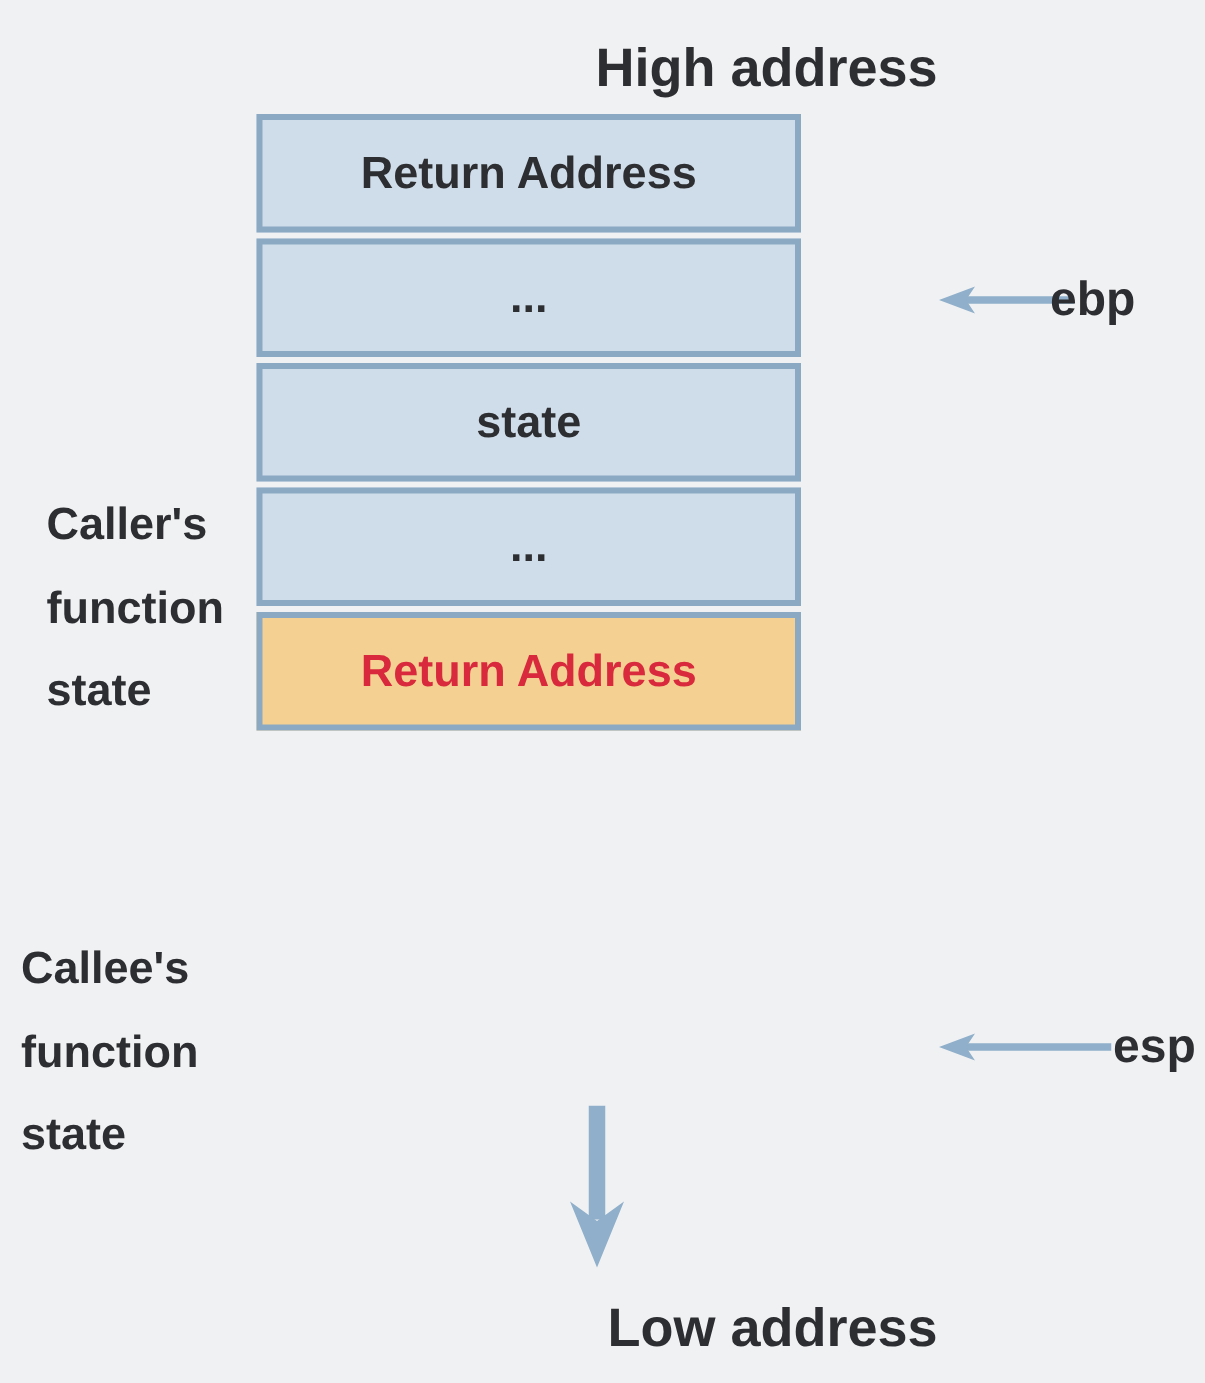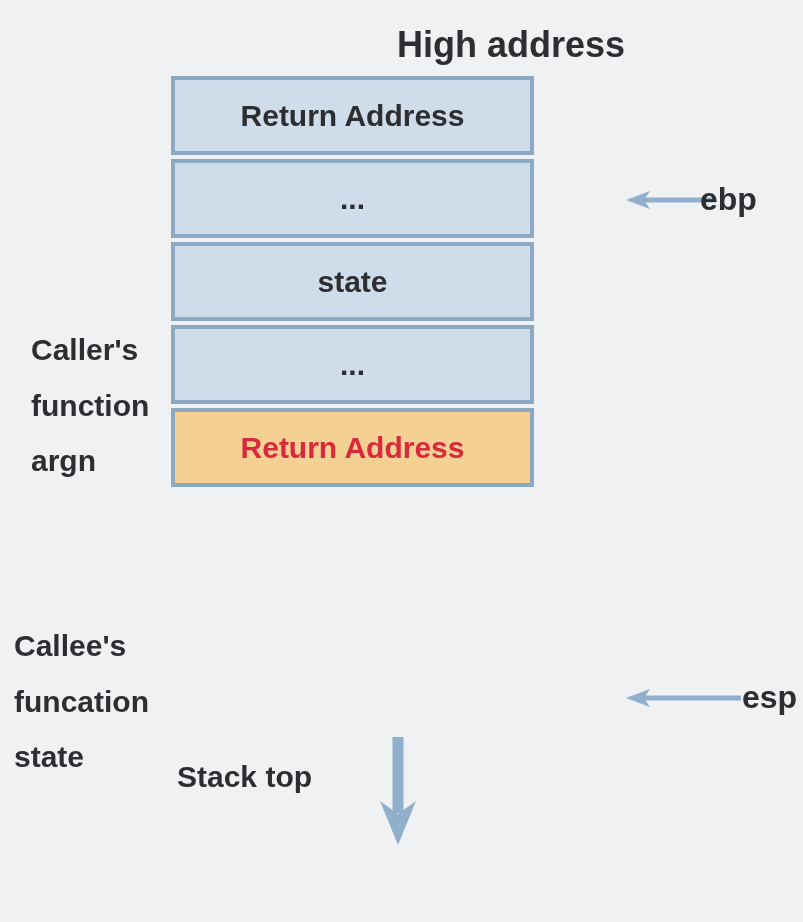--- a/index.html
+++ b/index.html
@@ -93,39 +93,39 @@
     <div class="cell">
       <span class="cell-label">...</span>
     </div>
     <div class="cell cell--orange">
       <span class="cell-label">Return Address</span>
     </div>
   </div>
 
   <div id="caller-label" class="side-label">Caller's
 function
-argn</div>
+state</div>
 
   <div id="callee-label" class="side-label">Callee's
-funcation
+function
 state</div>
 
   <svg id="ebp-arrow" class="ptr-svg" width="90" height="24" viewBox="0 0 90 24">
     <line x1="18" y1="12" x2="90" y2="12" stroke="#8fafca" stroke-width="5"></line>
     <polygon points="0,12 24,3 18,12 24,21" fill="#8fafca"></polygon>
   </svg>
   <div id="ebp-label" class="lbl ptr-label">ebp</div>
 
   <svg id="esp-arrow" class="ptr-svg" width="115" height="24" viewBox="0 0 115 24">
     <line x1="18" y1="12" x2="115" y2="12" stroke="#8fafca" stroke-width="5"></line>
     <polygon points="0,12 24,3 18,12 24,21" fill="#8fafca"></polygon>
   </svg>
   <div id="esp-label" class="lbl ptr-label">esp</div>
 
-  <div id="stack-top" class="lbl">Stack top</div>
 
   <svg id="down-arrow" class="ptr-svg" width="56" height="110" viewBox="0 0 56 110">
     <rect x="22.5" y="0" width="11" height="76" fill="#8fafca"></rect>
     <polygon points="10,64 28,77 46,64 28,108" fill="#8fafca"></polygon>
   </svg>
 
+  <div id="low-address" class="lbl title">Low address</div>
 
 </div>
 
 </body></html>

